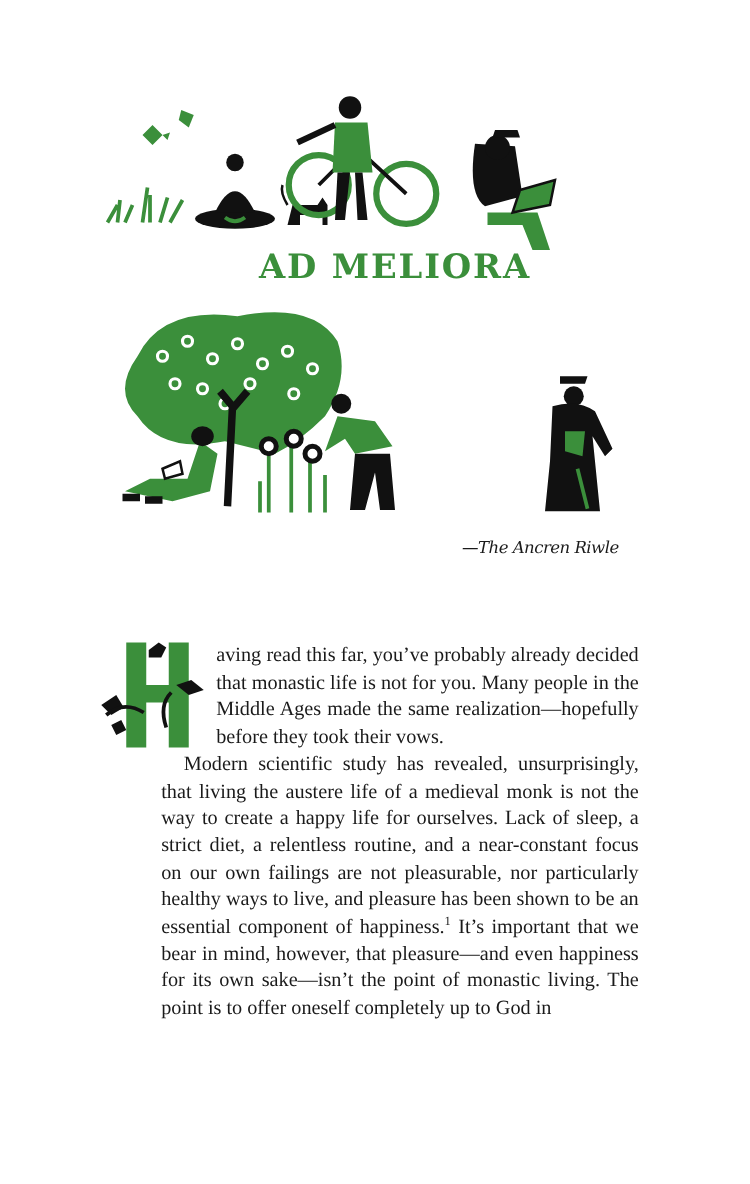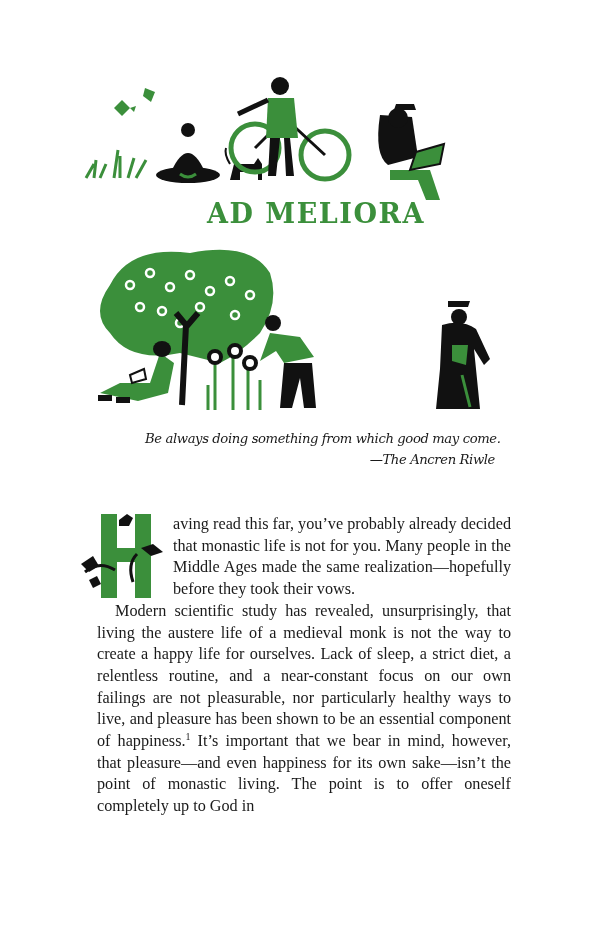--- a/index.html
+++ b/index.html
@@ -4,21 +4,21 @@
 <style>
   html,body{margin:0;padding:0;background:#fff;}
   body{width:600px;height:947px;position:relative;overflow:hidden;font-family:"DejaVu Serif",serif;color:#1a1a1a;}
   .illus{position:absolute;}
   .chapter-title{position:absolute;left:0;width:600px;top:198px;text-align:center;font-family:"DejaVu Serif",serif;font-weight:bold;font-size:27px;letter-spacing:1.5px;color:#3b8f3b;margin-left:16px;}
   .epigraph{position:absolute;left:145px;top:428px;width:360px;font-family:"DejaVu Serif",serif;font-style:italic;font-size:13.2px;line-height:21px;letter-spacing:-0.4px;}
   .epigraph .attr{display:block;text-align:right;margin-right:10px;margin-top:0px;}
   .body{position:absolute;left:97px;top:514px;width:414px;font-family:"Liberation Serif",serif;font-size:16.2px;line-height:21.7px;text-align:justify;}
   .dropcap{float:left;width:88px;height:90px;margin:-4px 6px 0 -18px;position:relative;}
   .body p{margin:0;}
-  .body p.indent{text-indent:18px;}
+  .body p.indent{text-indent:18px;margin-left:32px;}
   sup{font-size:10px;line-height:0;}
 </style>
 </head>
 <body>
 
 <svg class="illus" style="left:80px;top:70px" width="380" height="130" viewBox="0 0 380 130">
 
   <g fill="#3b8f3b">
     <path d="M42 30 l8 8 l-8 8 l-8 -8z M50 38 l6 -2 l-2 6z"></path>
     <path d="M65 18 l10 4 l-4 10 l-8 -6z"></path>
@@ -113,21 +113,20 @@
   <g>
     <path d="M358 62 h20 l2 -6 h-22z" fill="#111"></path>
     <circle cx="369" cy="72" r="8" fill="#111"></circle>
     <path d="M352 80 q20 -6 34 4 l14 30 l-6 6 l-10 -16 l6 60 h-44 l4 -40 z" fill="#111"></path>
     <path d="M362 100 l16 0 l-2 20 l-14 -4z" fill="#3b8f3b"></path>
     <path d="M372 130 l8 32" stroke="#3b8f3b" stroke-width="3"></path>
   </g>
 </svg>
 
 <div class="epigraph">
-  <span>Be always doing something from which good may come.</span>
   <span class="attr">—The Ancren Riwle</span>
 </div>
 
 <div class="body">
   <div class="dropcap">
     <svg width="88" height="90" viewBox="0 0 88 90">
       <path d="M22 4 h16 v34 h18 v-34 h16 v84 h-16 v-36 h-18 v36 h-16z" fill="#3b8f3b"></path>
       <g fill="#111">
         <path d="M40 10 l8 -6 l6 4 l-4 8 l-10 0z"></path>
         <path d="M62 38 l12 -4 l10 8 l-12 4z"></path>

